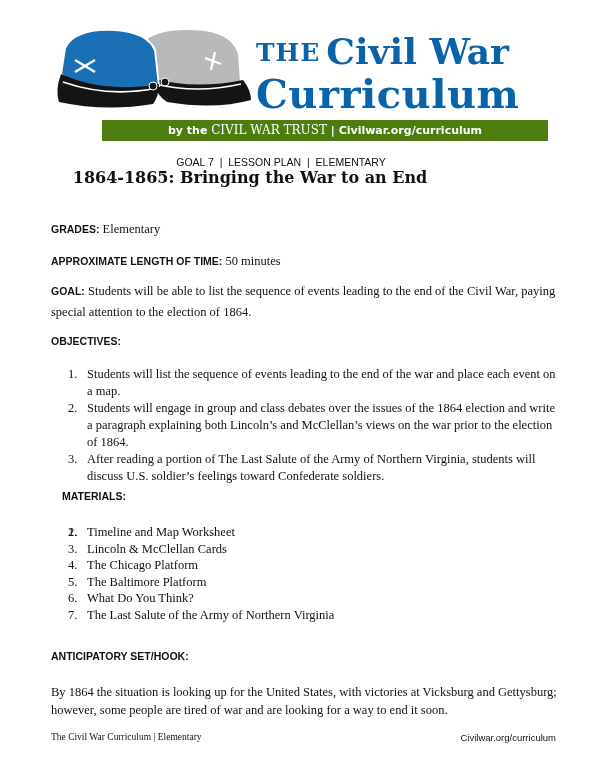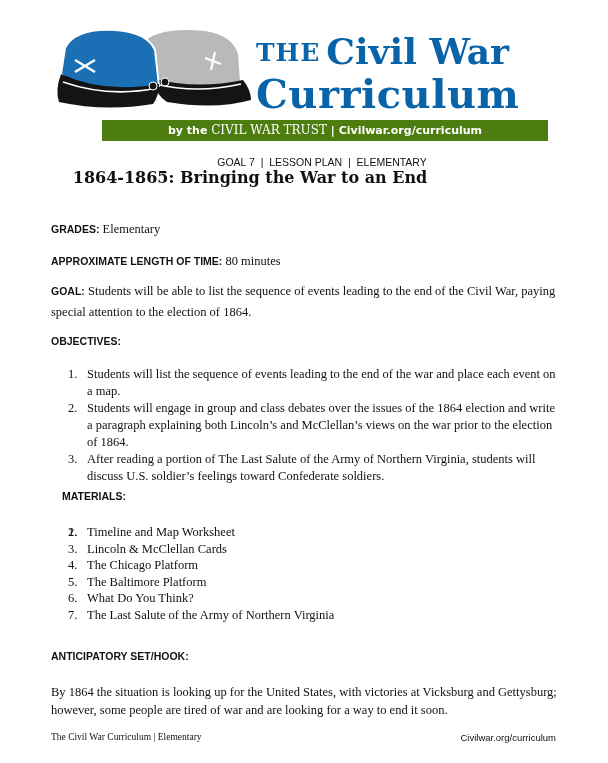--- a/index.html
+++ b/index.html
@@ -10,21 +10,21 @@
     .logo { position: absolute; left: 0; top: 0; width: 556px; height: 145px; }
     .hats { position: absolute; left: 55px; top: 20px; width: 200px; height: 92px; }
     .title-line1 { position: absolute; left: 256px; top: 30px; color: #0863a8; white-space: nowrap; font-family: "DejaVu Serif", serif; font-weight: bold; }
     .title-line1 .the { font-size: 25px; letter-spacing: 1px; vertical-align: 3px; margin-right: 6px; }
     .title-line1 .cw { font-size: 36px; letter-spacing: 0px; }
     .title-line2 { position: absolute; left: 256px; top: 70px; color: #0863a8; font-family: "DejaVu Serif", serif; font-weight: bold; font-size: 40px; letter-spacing: 0.5px; white-space: nowrap; }
     .banner { position: absolute; left: 102px; top: 120px; width: 446px; height: 21px; background: #4d7c0f; color: #fff; text-align: center; font-size: 11px; line-height: 21px; white-space: nowrap; font-family: "DejaVu Sans", sans-serif; font-weight: bold; }
     .banner .trust { font-family: "DejaVu Serif", serif; font-weight: normal; font-size: 12px; }
 
     
-    .kicker { position: absolute; left: 0; width: 562px; top: 156px; text-align: center; font-family: "Liberation Sans", sans-serif; font-size: 10.5px; color: #111; margin-left: 41px; }
+    .kicker { position: absolute; left: 0; width: 562px; top: 156px; text-align: center; font-family: "Liberation Sans", sans-serif; font-size: 10.5px; color: #111; }
     .doc-title { position: absolute; left: 0; width: 500px; top: 168px; text-align: center; font-family: "DejaVu Serif", serif; font-weight: bold; font-size: 16px; color: #111; }
 
     
     .label { font-family: "Liberation Sans", sans-serif; font-weight: bold; font-size: 10.5px; }
     .txt { font-family: "Liberation Serif", serif; font-size: 12.5px; }
     .block { position: absolute; left: 51px; }
     .para { position: absolute; left: 51px; width: 510px; line-height: 20px; }
     ol.list { position: absolute; left: 68px; width: 490px; list-style: none; font-family: "Liberation Serif", serif; font-size: 12.5px; }
     ol.list li { position: relative; padding-left: 19px; }
     ol.list li .num { position: absolute; left: 0; top: 0; }
@@ -68,21 +68,21 @@
 </div>
 
 <div class="kicker" style="white-space:pre;">GOAL 7  |  LESSON PLAN  |  ELEMENTARY</div>
 <h1 class="doc-title">1864-1865: Bringing the War to an End</h1>
 
 <div class="block" style="top:218px;">
   <span class="label">GRADES:</span><span class="txt"> Elementary</span>
 </div>
 
 <div class="block" style="top:250px;">
-  <span class="label">APPROXIMATE LENGTH OF TIME:</span><span class="txt"> 80 minutes</span>
+  <span class="label">APPROXIMATE LENGTH OF TIME:</span><span class="txt"> 50 minutes</span>
 </div>
 
 <div class="para" style="top:280px;">
   <span class="label">GOAL:</span><span class="txt"> Students will be able to list the sequence of events leading to the end of the Civil War, paying special attention to the election of 1864.</span>
 </div>
 
 <div class="block label" style="top:335px;">OBJECTIVES:</div>
 <ol class="list obj" style="top:366px;">
   <li><span class="num">1.</span><span>Students will list the sequence of events leading to the end of the war and place each event on a map.</span></li>
   <li><span class="num">2.</span><span>Students will engage in group and class debates over the issues of the 1864 election and write a paragraph explaining both Lincoln’s and McClellan’s views on the war prior to the election of 1864.</span></li>

